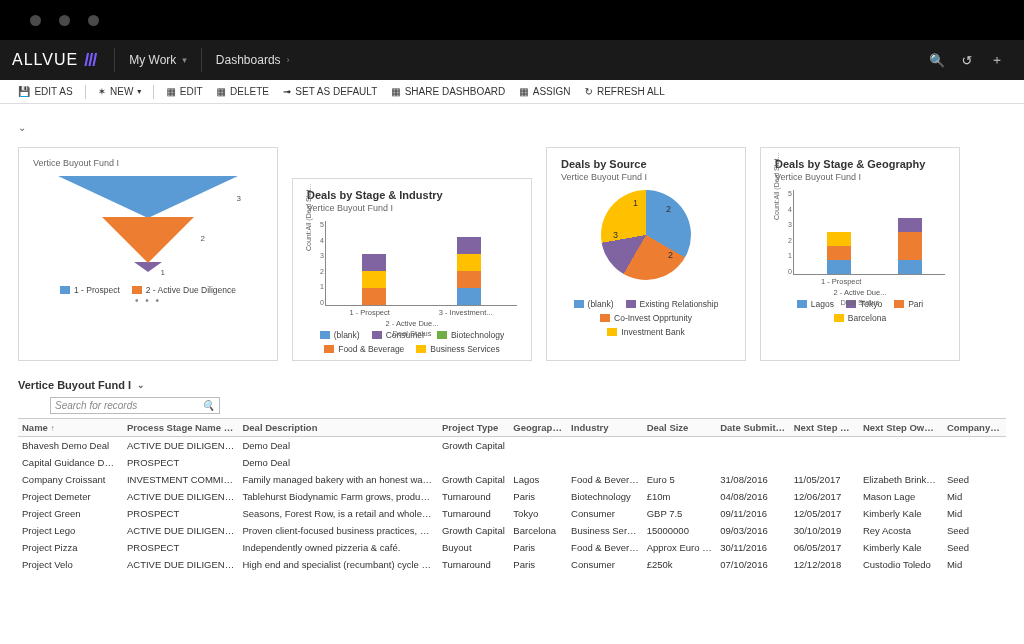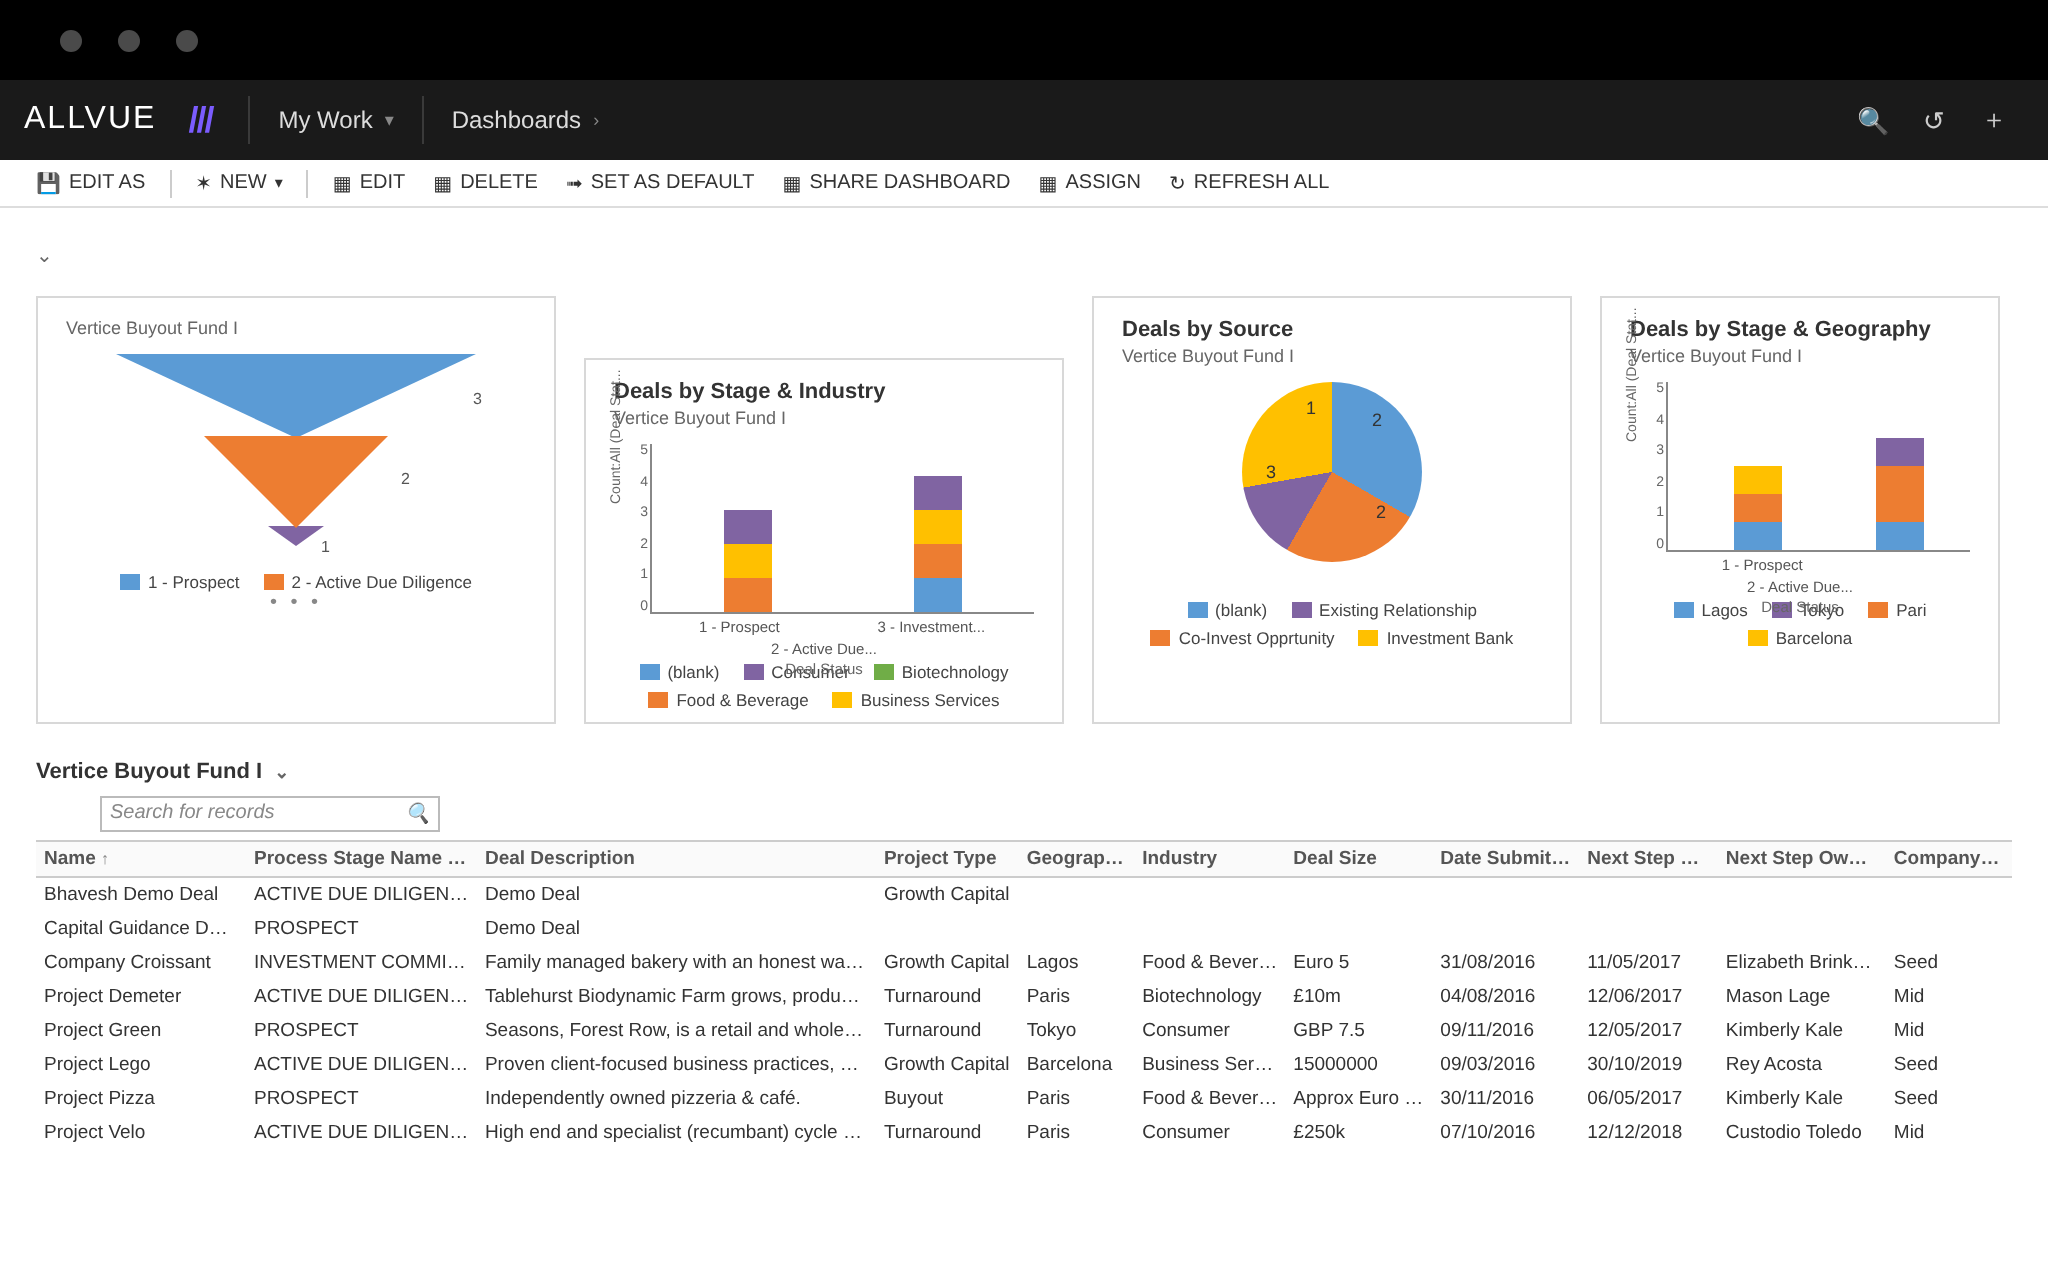--- a/index.html
+++ b/index.html
@@ -1,36 +1,36 @@
 <!DOCTYPE html>
 <html><head>
 <meta charset="utf-8">
 <style>
 * { box-sizing: border-box; margin: 0; padding: 0; font-family: "Segoe UI", Arial, sans-serif; }
 body { background: #000; width: 1024px; height: 644px; overflow: hidden; }
 .window { position: relative; width: 1024px; height: 644px; }
 .titlebar { height: 40px; background: #000; display: flex; align-items: center; padding-left: 30px; gap: 18px; }
 .traffic-dot { width: 11px; height: 11px; border-radius: 50%; background: #4a4a4a; }
 .topbar { height: 40px; background: #1a1a1a; display: flex; align-items: center; color: #fff; padding: 0 12px; }
-.logo { display: flex; align-items: center; gap: 16px; font-size: 16px; letter-spacing: 1px; font-weight: 400; color: #fff; padding-right: 14px; }
+.logo { display: flex; align-items: center; gap: 6px; font-size: 16px; letter-spacing: 1px; font-weight: 400; color: #fff; padding-right: 14px; }
 .logo-mark { color: #7b5cff; font-weight: bold; font-size: 18px; letter-spacing: -1px; }
 .nav-sep { width: 1px; height: 24px; background: #3a3a3a; margin: 0 4px; }
 .nav-item { padding: 0 10px; font-size: 12px; color: #ddd; display: flex; align-items: center; gap: 6px; cursor: pointer; }
 .nav-item .chev { font-size: 9px; color: #888; }
 .topbar-spacer { flex: 1; }
 .topbar-icon { width: 30px; text-align: center; color: #ccc; font-size: 13px; cursor: pointer; }
 .toolbar { height: 24px; background: #fff; border-bottom: 1px solid #ddd; display: flex; align-items: center; padding: 0 12px; gap: 2px; font-size: 10px; color: #333; }
 .tbtn { display: flex; align-items: center; gap: 4px; padding: 2px 6px; cursor: pointer; }
 .tsep { width: 1px; height: 14px; background: #ccc; margin: 0 4px; }
 .content { background: #fff; height: 540px; overflow: hidden; padding: 10px 18px; }
 .page-title { font-size: 20px; font-weight: 300; color: #333; display: flex; align-items: center; gap: 8px; margin: 8px 0 14px; }
 .page-title .chev { font-size: 10px; color: #666; }
 .widgets { display: flex; gap: 14px; margin-bottom: 18px; }
 .widget { border: 1px solid #d8d8d8; background: #fff; padding: 10px 14px 6px; flex: 0 0 auto; }
-.w1 { width: 260px; } .w2 { width: 240px; margin-top: 31px; } .w3 { width: 240px; } .w4 { width: 200px; }
+.w1 { width: 260px; } .w2 { width: 240px; margin-top: 31px; } .w3 { width: 200px; } .w4 { width: 200px; }
 .w-title { font-size: 11px; font-weight: 600; color: #333; margin-bottom: 2px; }
 .w-sub { font-size: 9px; color: #666; margin-bottom: 8px; }
 .chart-area { height: 105px; position: relative; }
 .legend { display: flex; flex-wrap: wrap; gap: 4px 12px; font-size: 8.5px; color: #444; margin-top: 4px; justify-content: center; }
 .legend-item { display: flex; align-items: center; gap: 4px; }
 .sw { width: 10px; height: 8px; }
 .c-blue { background: #5b9bd5; } .c-orange { background: #ed7d31; } .c-purple { background: #8064a2; }
 .c-yellow { background: #ffc000; } .c-teal { background: #70ad47; }
 
 .funnel { position: relative; width: 100%; height: 100%; display: flex; flex-direction: column; align-items: center; }

